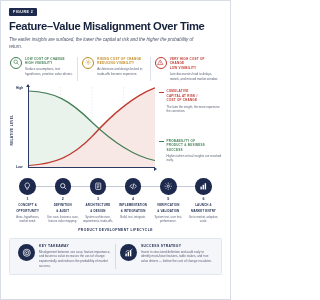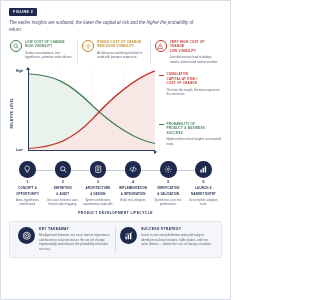--- a/index.html
+++ b/index.html
@@ -106,20 +106,21 @@
   .picon svg { width:9.5px; height:9.5px; display:block; }
   .phead { font-size:3.4px; font-weight:bold; letter-spacing:.3px; color:#1d2a4d; }
   .pbody { font-size:3.05px; color:#5b6277; line-height:1.55; margin-top:2px; }
 </style>
 </head>
 <body>
 
 <div class="page">
 
   <div class="fig-badge">FIGURE 2</div>
+  <div class="title">Feature–Value Misalignment Over Time</div>
   <div class="subtitle">The earlier insights are surfaced, the lower the capital at risk and the higher the probability of return.</div>
 
   <div class="cards">
     <div class="card c-green">
       <div class="cicon">
         <svg viewBox="0 0 24 24" fill="none" stroke="currentColor" stroke-width="2.4">
             <circle cx="10" cy="10" r="6.5"></circle>
             <line x1="15" y1="15" x2="21" y2="21"></line>
           </svg>
       </div>

